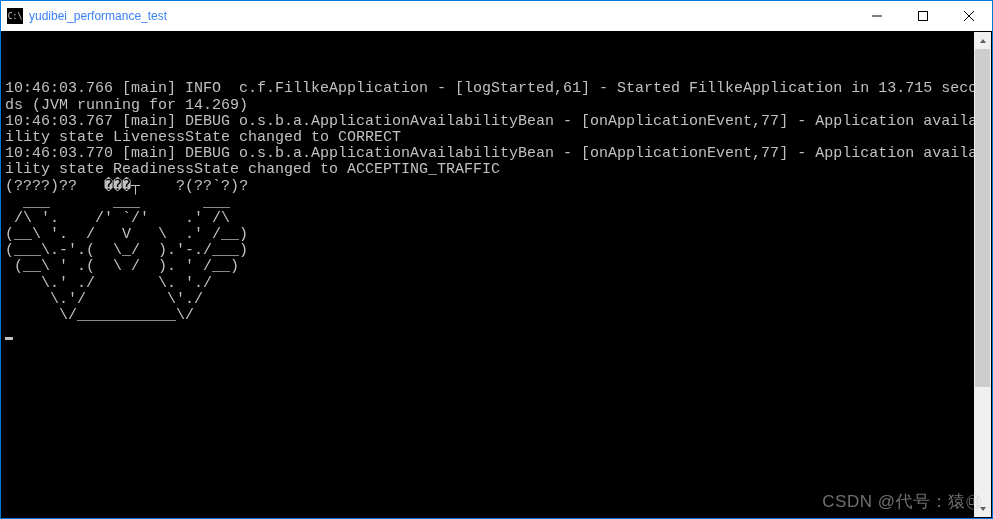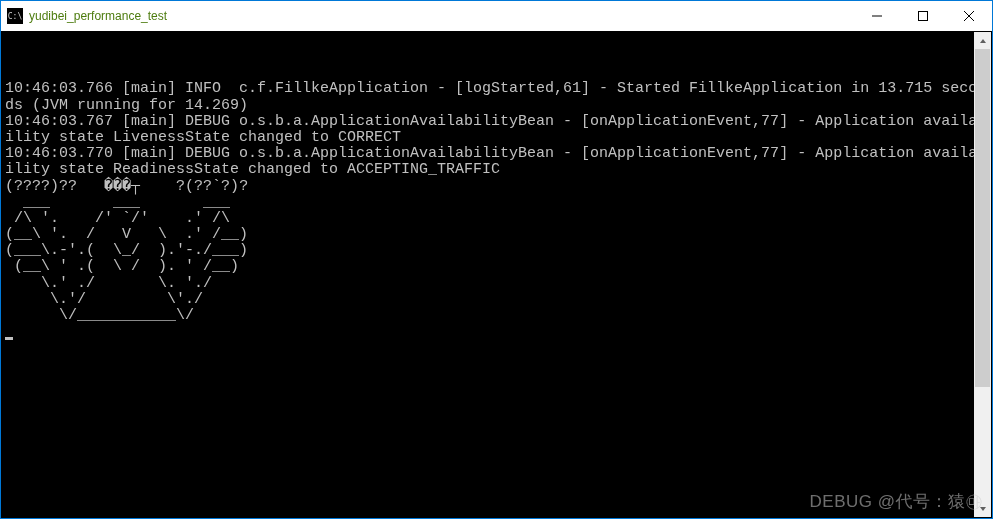--- a/index.html
+++ b/index.html
@@ -40,21 +40,21 @@
       background: #000;
       color: #ccc;
       font-size: 8px;
       display: flex;
       align-items: center;
       justify-content: center;
       font-family: monospace;
     }
     .title-text {
       font-size: 12px;
-      color: #4d7c0f;
+      color: #3b82f6;
     }
     .window-controls {
       display: flex;
       height: 100%;
     }
     .window-controls .btn {
       width: 46px;
       height: 100%;
       display: flex;
       align-items: center;
@@ -181,13 +181,13 @@
       <div class="scroll-thumb"></div>
     </div>
     <div class="scroll-arrow">
       <svg viewBox="0 0 8 8">
           <path d="M4 6 L7 2 L1 2 Z" fill="#606060"></path>
         </svg>
     </div>
   </div>
 </div>
 
-<div class="watermark">DEBUG @代号：猿㉲</div>
+<div class="watermark">CSDN @代号：猿㉲</div>
 
 </body></html>

